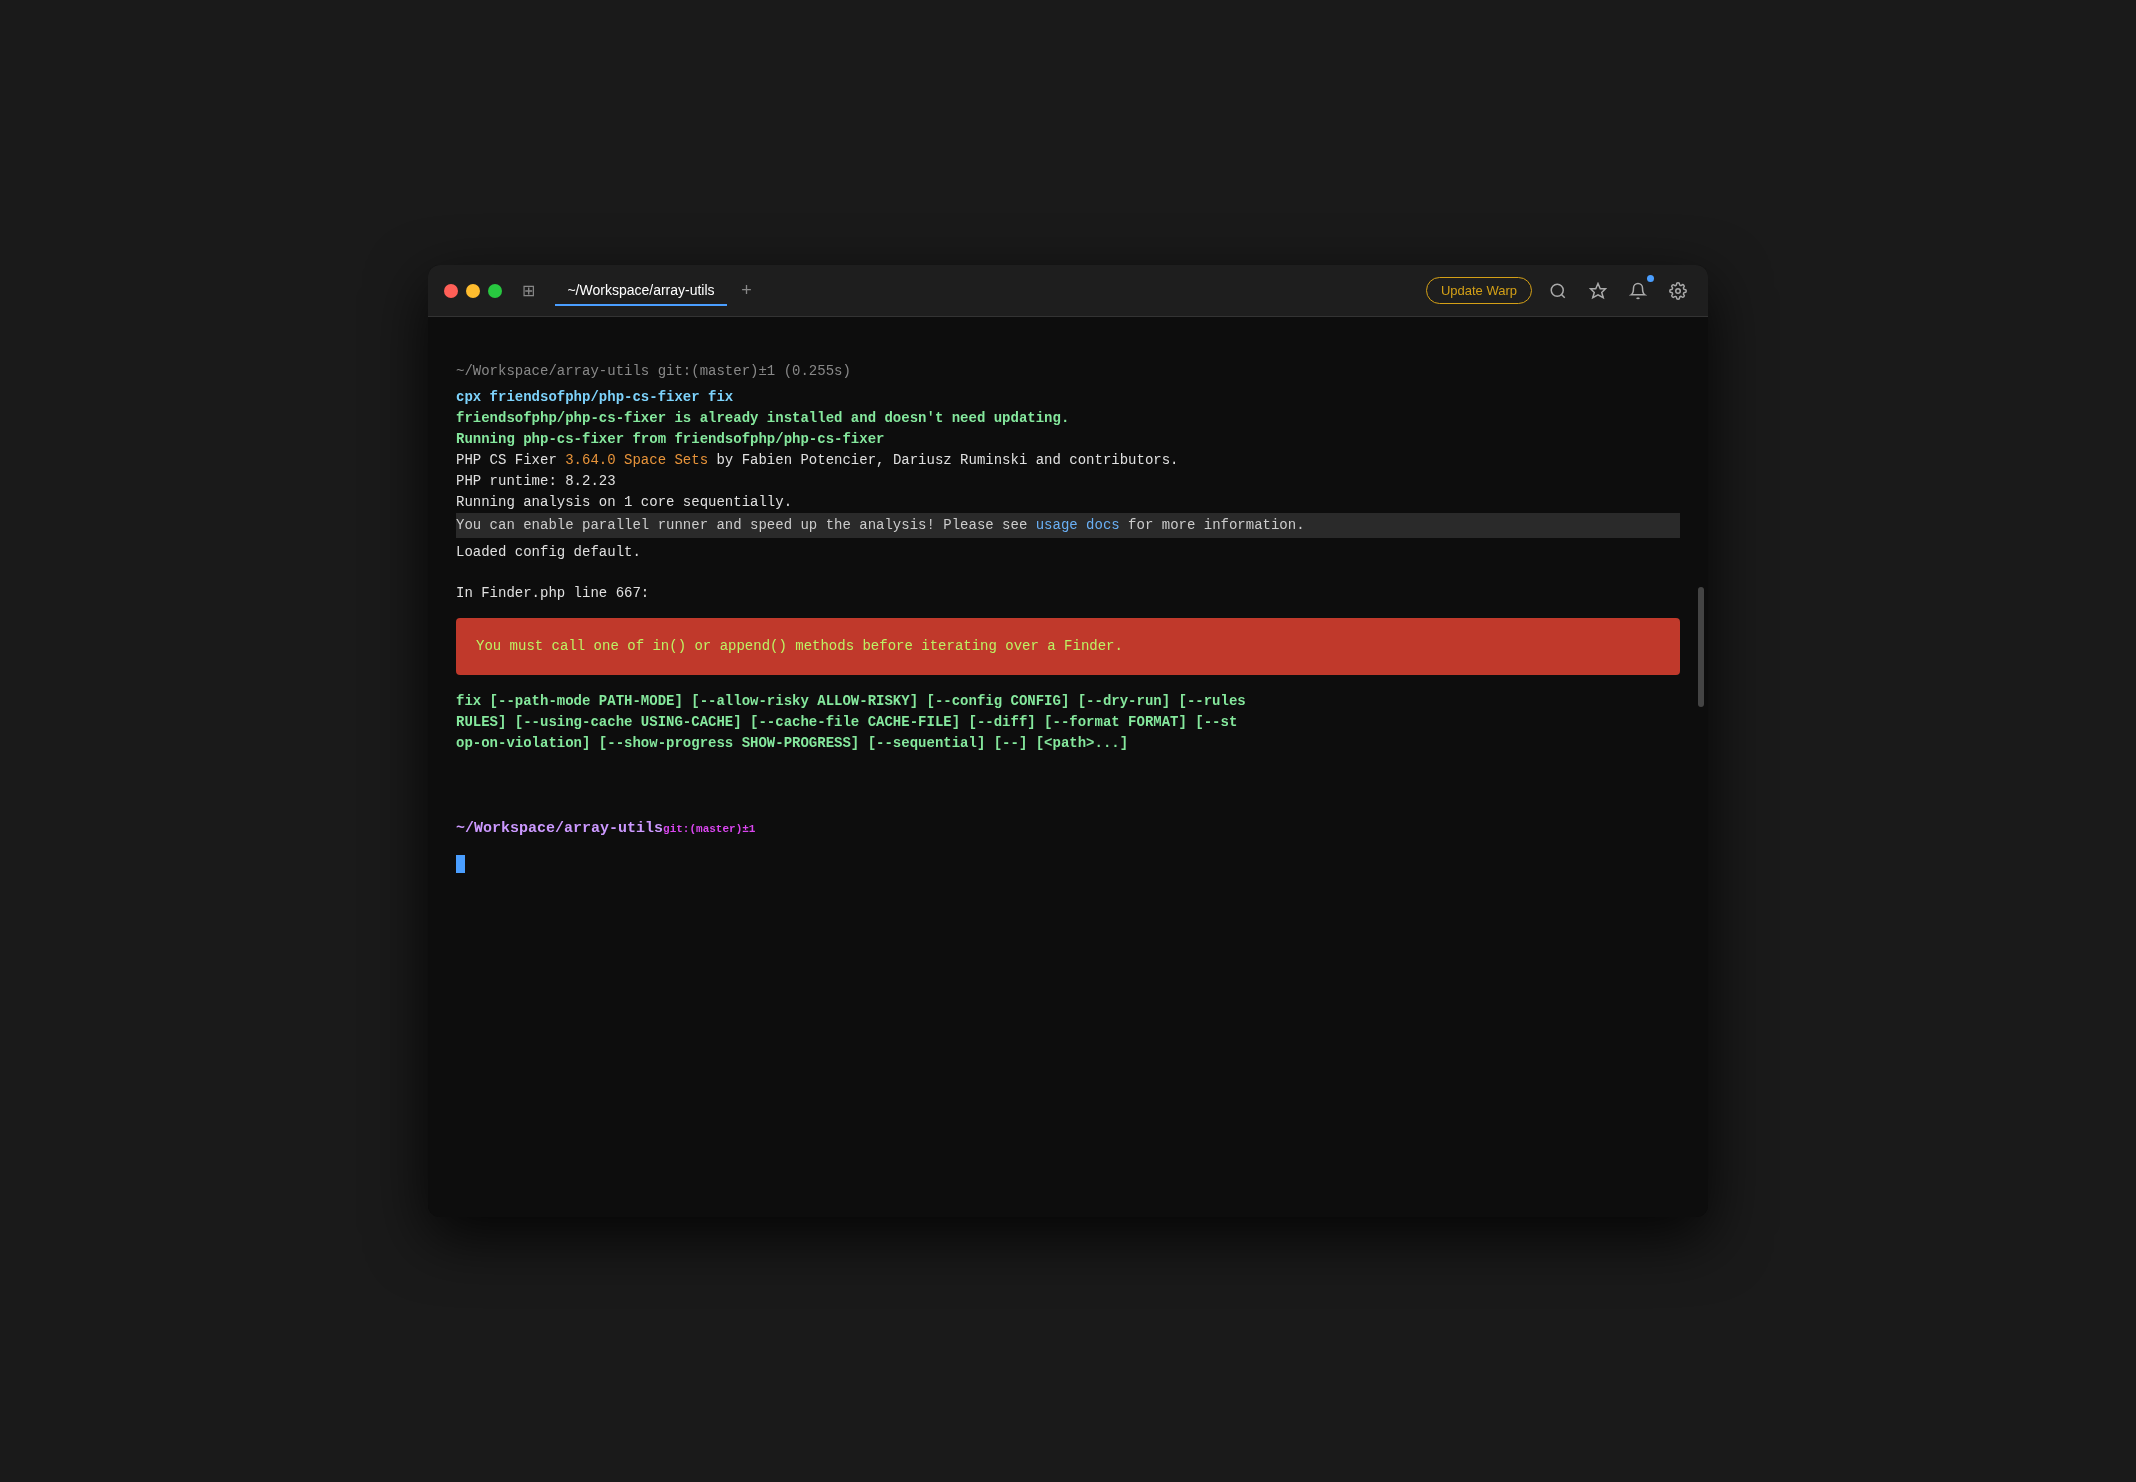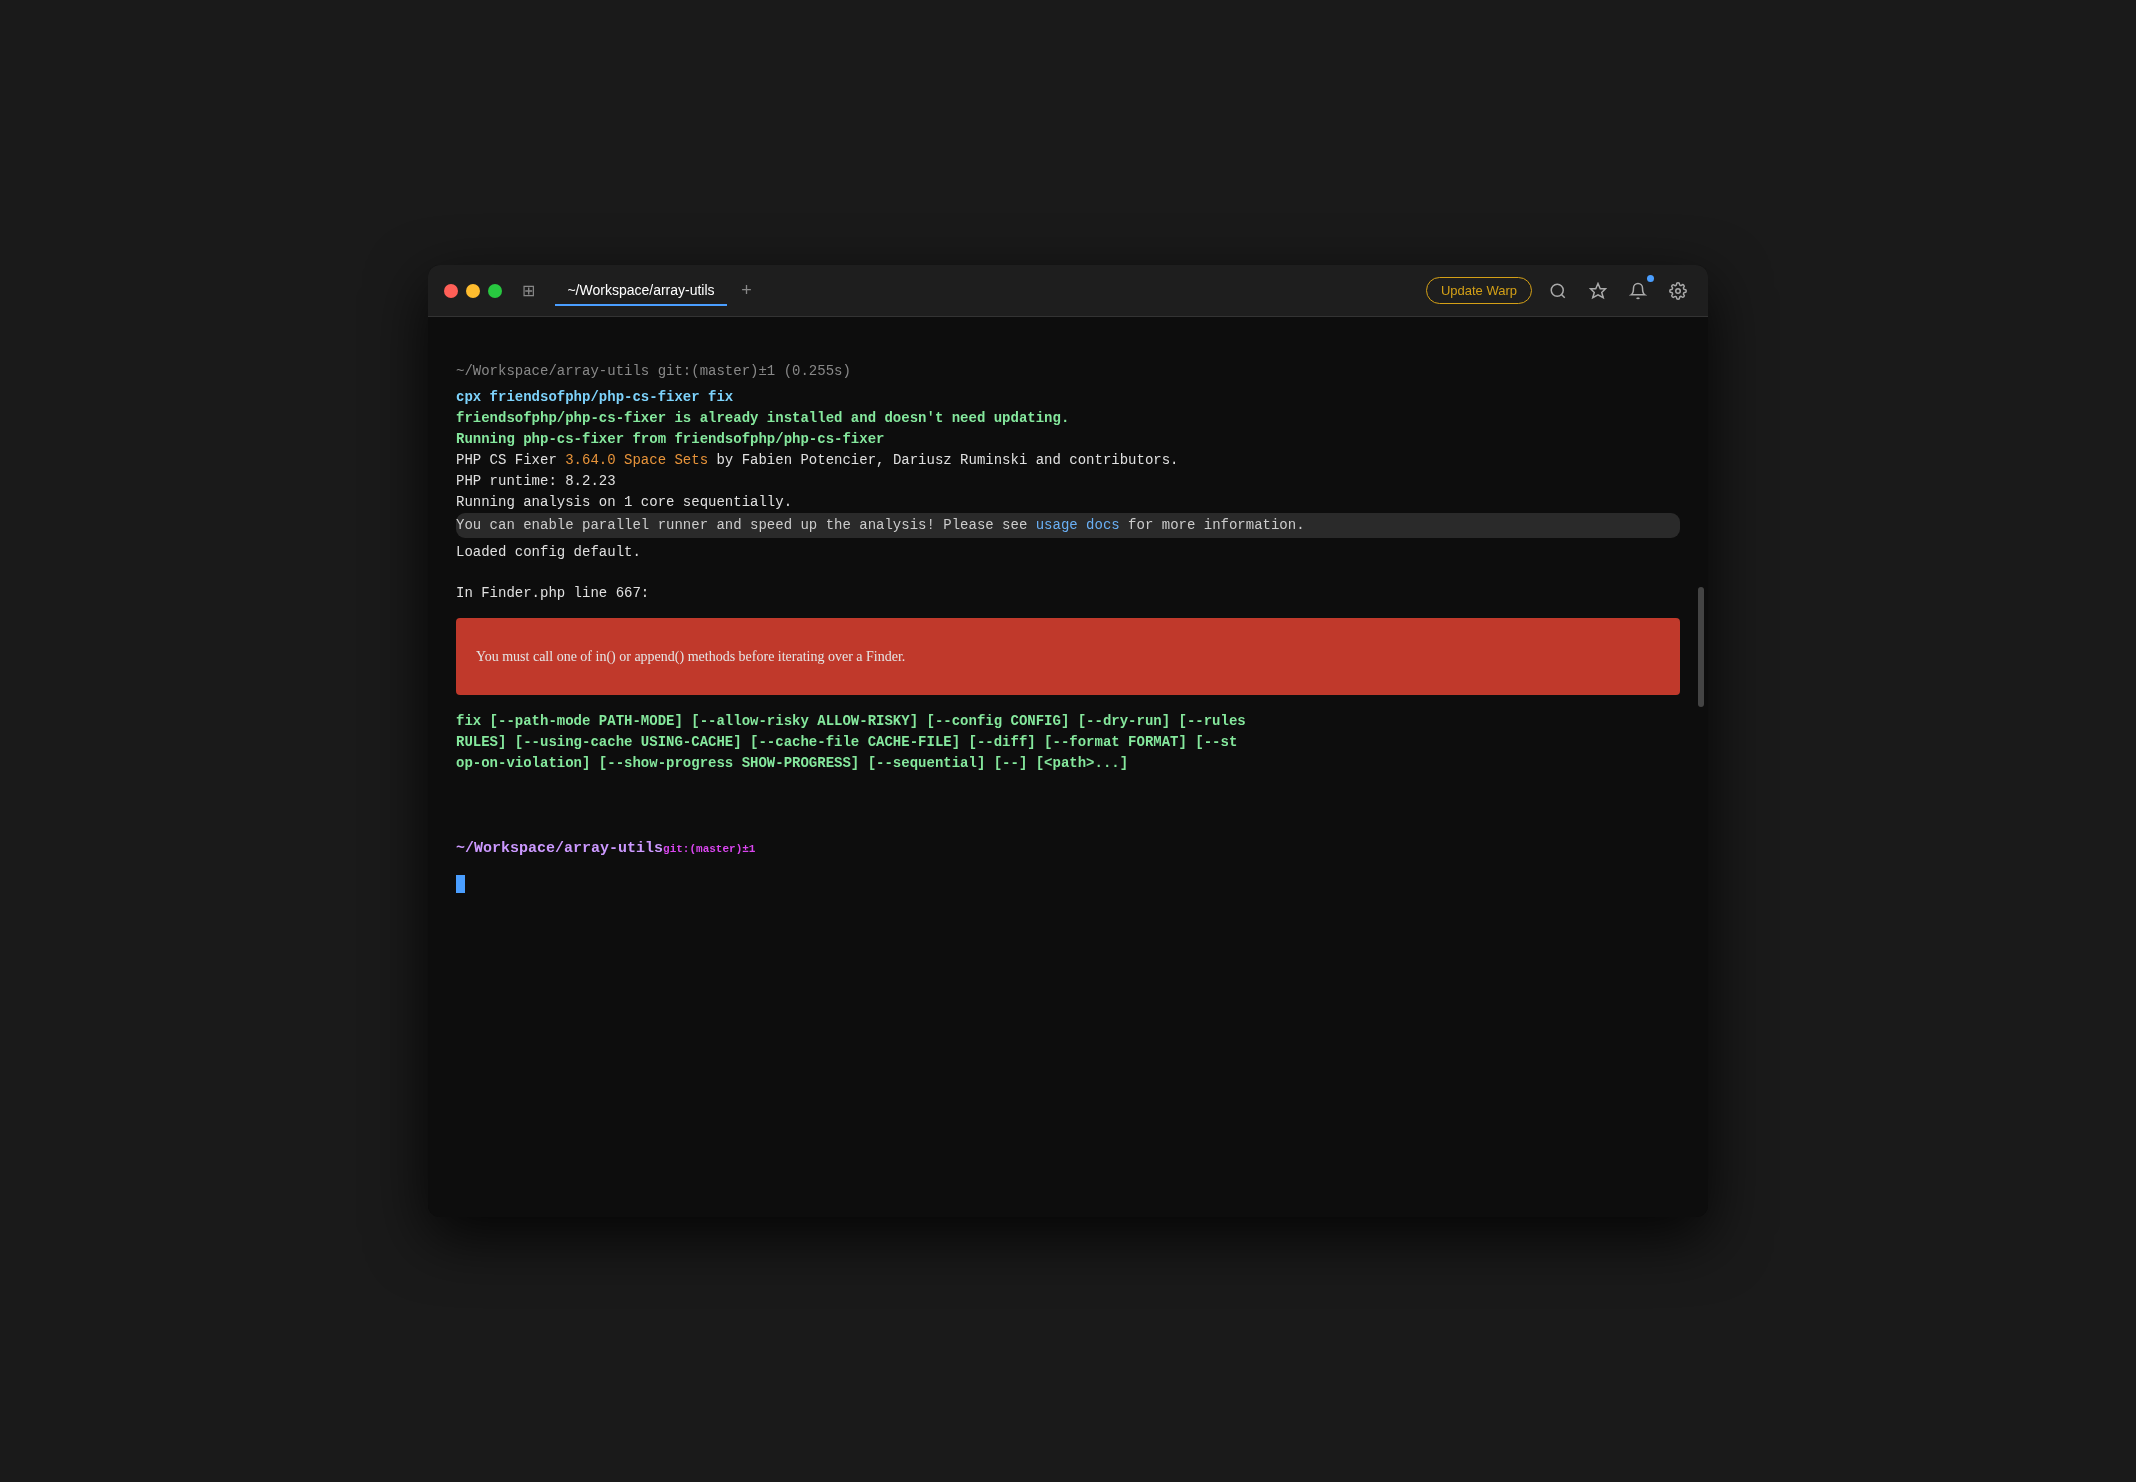--- a/index.html
+++ b/index.html
@@ -160,35 +160,34 @@
     .output-orange {
       color: #e8943a;
     }
 
     .highlight-block {
       background: #2a2a2a;
       color: #cccccc;
       padding: 2px 0;
       margin-bottom: 4px;
       display: block;
-      border-radius: 9px;
     }
 
     .highlight-blue {
       color: #6ab0f5;
       text-decoration: none;
     }
 
     .error-box {
       background: #c0392b;
-      color: #e5e5e5;
+      color: #bef264;
       border-radius: 4px;
-      padding: 28px 20px;
+      padding: 18px 20px;
       margin: 8px 0 16px 0;
-      font-family: Liberation Serif, serif;
+      font-family: Liberation Mono, monospace;
       font-size: 14px;
     }
 
     .bottom-prompt {
       margin-top: 24px;
       display: flex;
       align-items: baseline;
       gap: 0;
     }
 

